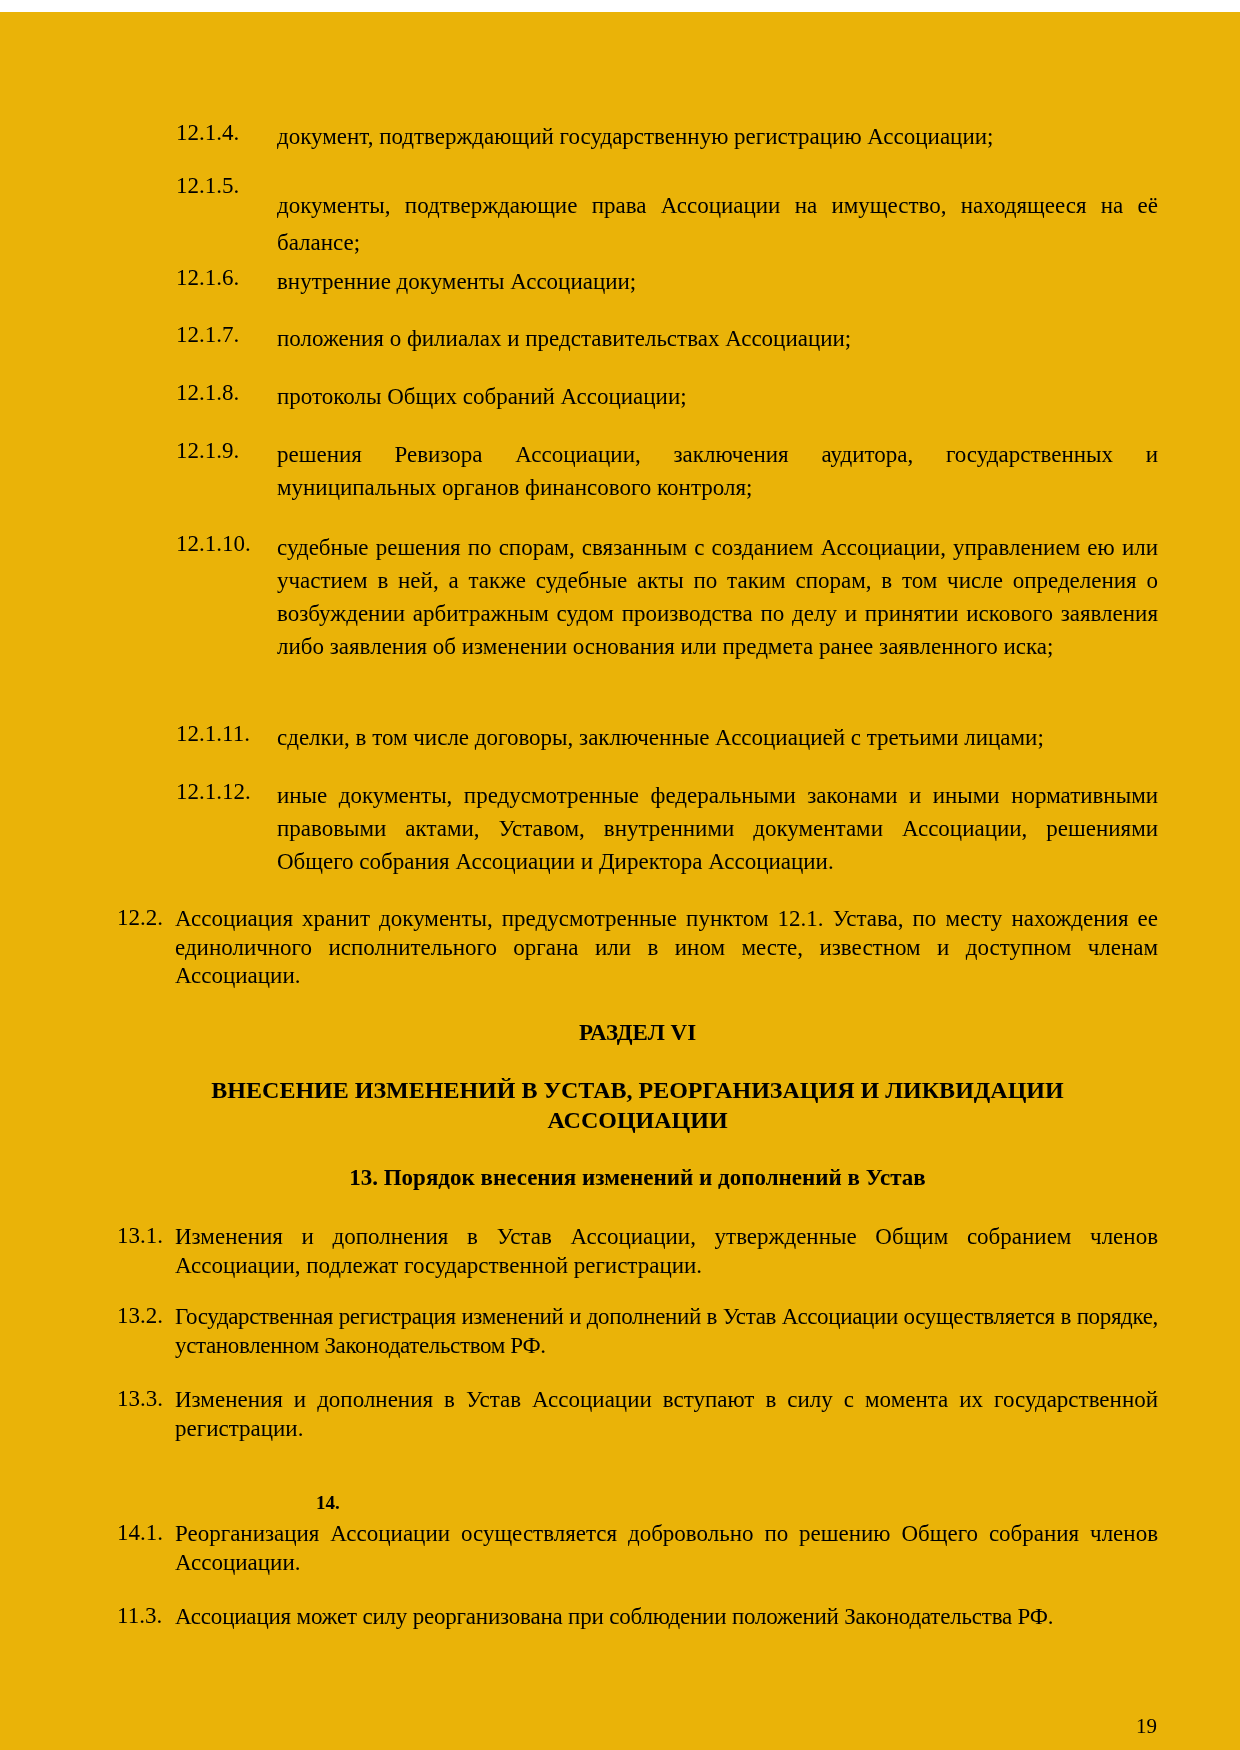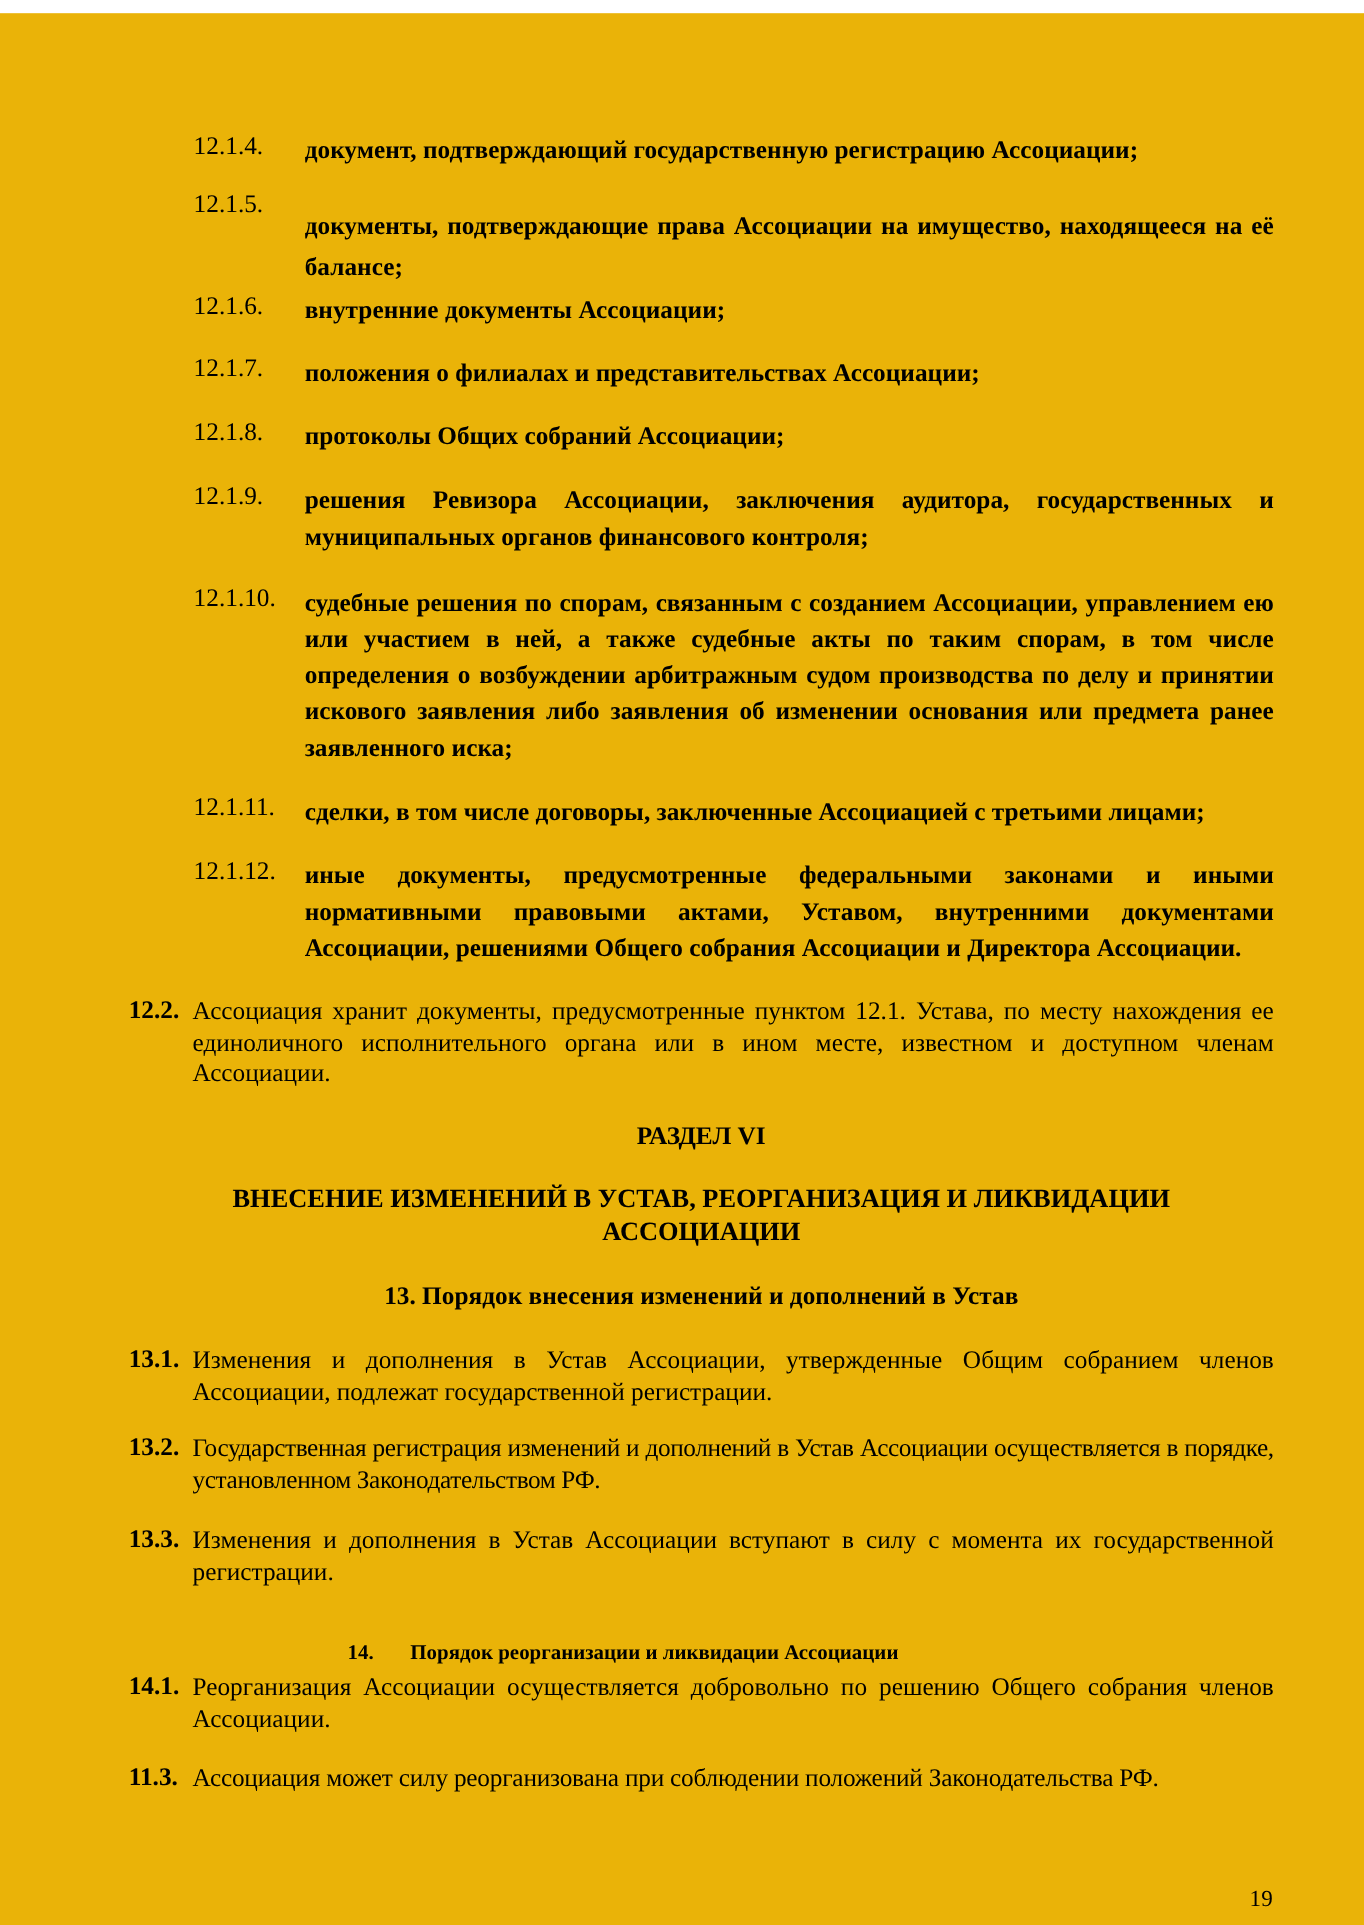--- a/index.html
+++ b/index.html
@@ -3,22 +3,22 @@
 <meta charset="utf-8">
 <style>
   html, body { margin: 0; padding: 0; background: #ffffff; }
   body { width: 1240px; height: 1750px; position: relative; overflow: hidden;
          font-family: "Liberation Serif", "DejaVu Serif", serif; color: #000; }
   .page { position: absolute; left: 0; top: 12px; width: 1240px; height: 1750px; background: #eab308; }
   .item { position: absolute; font-size: 23px; }
   .item .num { position: absolute; white-space: nowrap; }
   .item .txt { position: absolute; text-align: justify; text-align-last: left; }
   .sub .num { left: 176px; }
-  .sub .txt { left: 277px; width: 881px; line-height: 33px; font-weight: bold; }
-  .main .num { left: 117px; font-weight: bold; }
+  .sub .txt { left: 277px; width: 881px; line-height: 33px; }
+  .main .num { left: 117px; }
   .main .txt { left: 175px; width: 983px; line-height: 28.5px; }
   .head { position: absolute; left: 0; width: 1275px; text-align: center; font-weight: bold; font-size: 23px; }
   .head.big { font-size: 24px; line-height: 30px; }
   .head14 { position: absolute; font-weight: bold; font-size: 19px; white-space: nowrap; margin-top: 24px; }
   .pagenum { position: absolute; left: 1136px; top: 1667px; font-size: 21px; margin-top: 35px; }
 </style>
 </head>
 <body>
 
 <div class="page">
@@ -90,21 +90,20 @@
   </div>
 
   <div class="item main" style="top:1374px;">
     <span class="num">13.3.</span>
     <div class="txt">Изменения и дополнения в Устав Ассоциации вступают в силу с момента их государственной регистрации.</div>
   </div>
 
   <div class="head14" style="top:1456px; left:316px;">
     <span>14.</span>
   </div>
-  <div class="head14" style="top:1456px; left:373px;">Порядок реорганизации и ликвидации Ассоциации</div>
 
   <div class="item main" style="top:1508px;">
     <span class="num">14.1.</span>
     <div class="txt">Реорганизация Ассоциации осуществляется добровольно по решению Общего собрания членов Ассоциации.</div>
   </div>
 
   <div class="item main" style="top:1591px;">
     <span class="num">11.3.</span>
     <div class="txt" style="letter-spacing:-0.2px;">Ассоциация может силу реорганизована при соблюдении положений Законодательства РФ.</div>
   </div>

